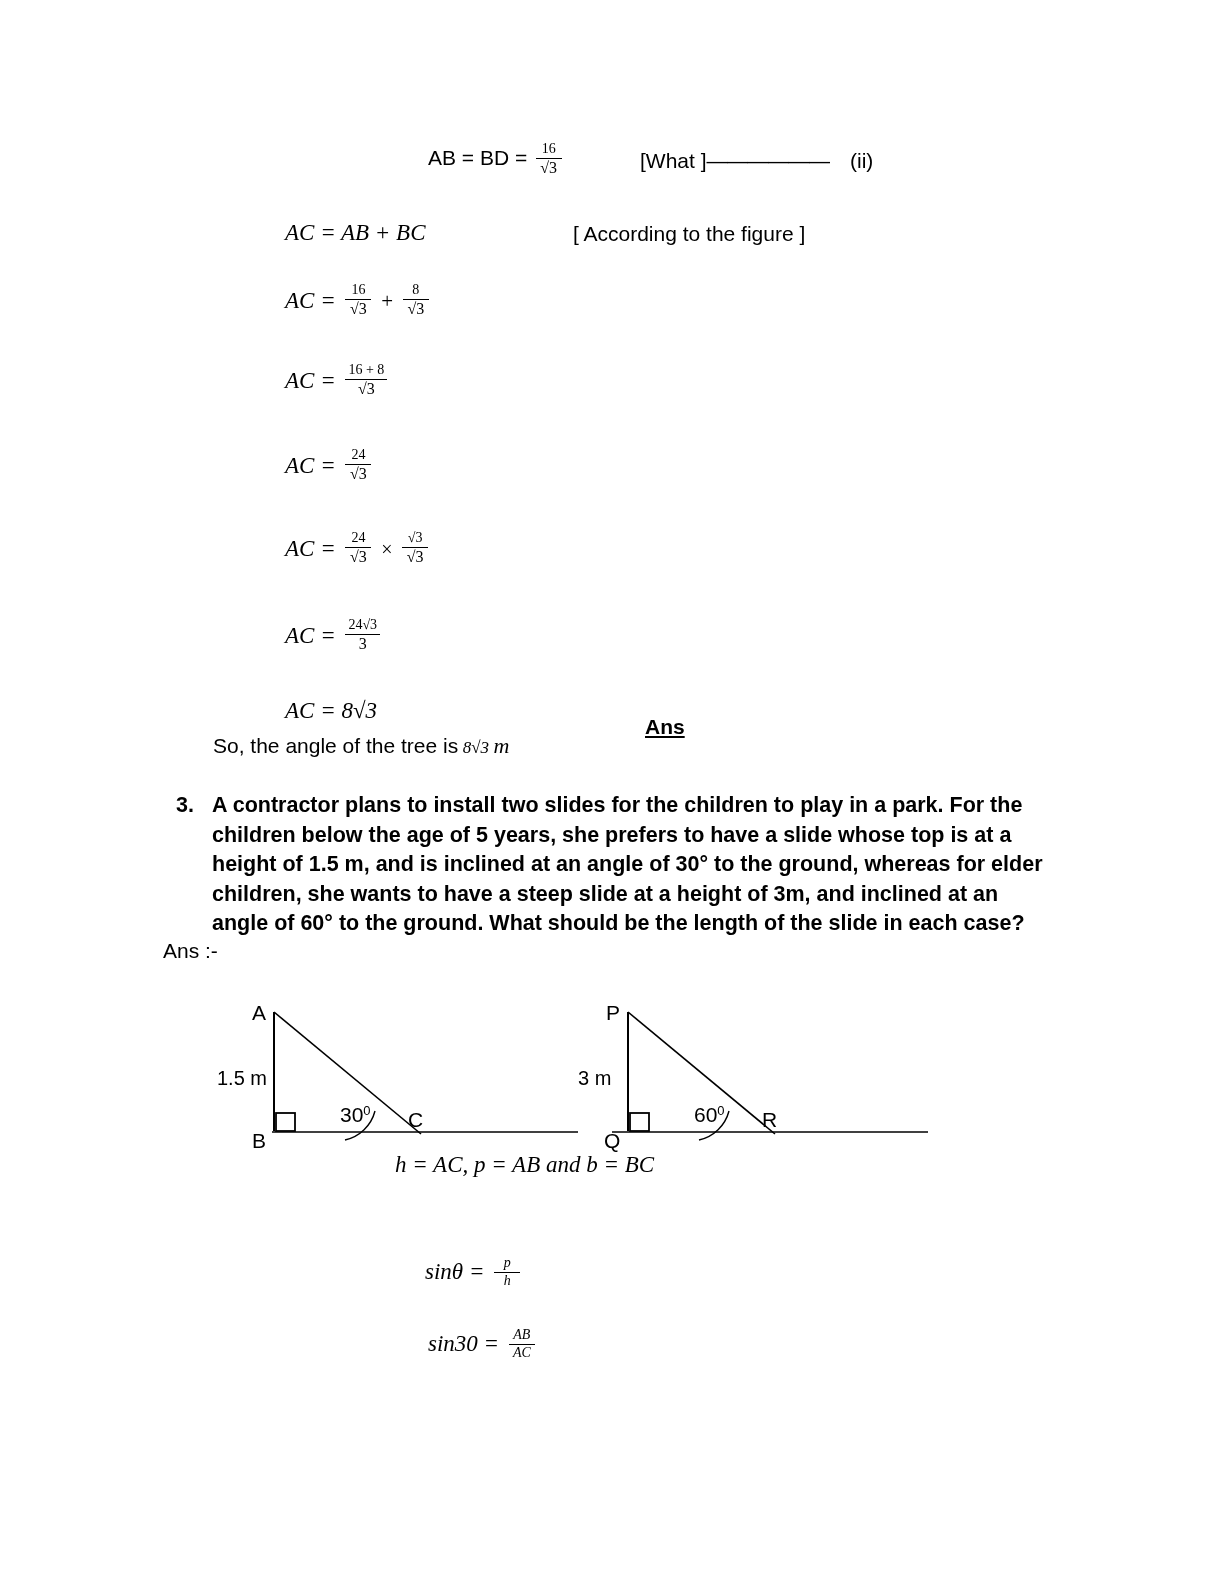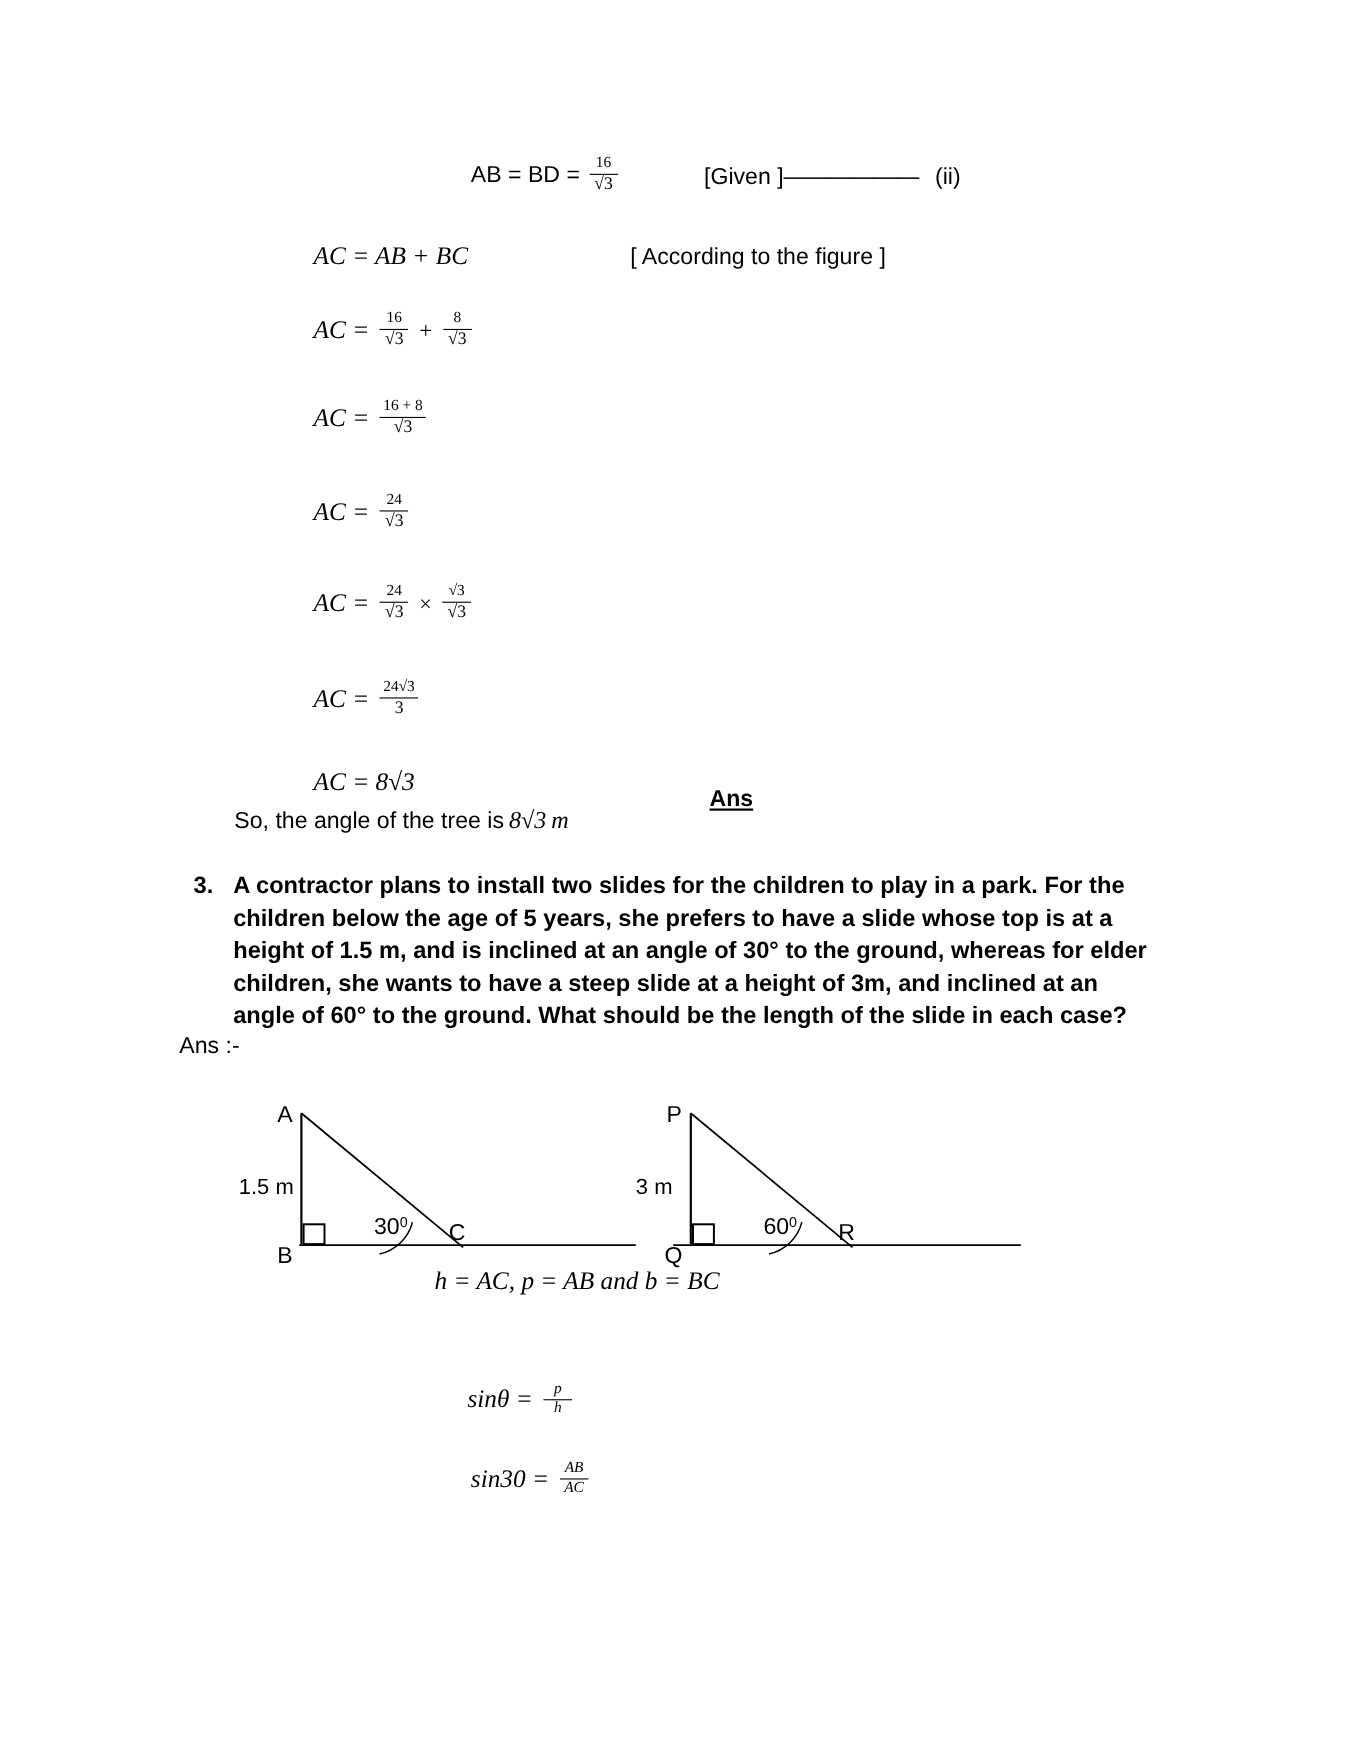--- a/index.html
+++ b/index.html
@@ -115,21 +115,21 @@
   <div class="eqline" style="left:428px; top:144px;">
     <span class="txt-sans">AB = BD =</span>
     <span class="frac">
       <span class="num">16</span>
       <span class="bar"></span>
       <span class="den">√3</span>
     </span>
   </div>
 
   <div class="eqline txt-sans" style="left:640px; top:148px;">
-    <span>[Given ]</span><span class="dashline">——————</span>
+    <span>[What ]</span><span class="dashline">——————</span>
   </div>
 
   <div class="eqline txt-sans" style="left:850px; top:148px;">(ii)</div>
 
   <div class="eqline math" style="left:285px; top:220px;">AC = AB + BC</div>
 
   <div class="eqline txt-sans" style="left:573px; top:221px;">[ According to the figure ]</div>
 
   <div class="eqline math" style="left:285px; top:285px;">
     <span>AC =</span>
@@ -185,21 +185,21 @@
       <span class="num">24√3</span>
       <span class="bar"></span>
       <span class="den">3</span>
     </span>
   </div>
 
   <div class="eqline math" style="left:285px; top:698px;">AC = 8√3</div>
 
   <div class="eqline" style="left:213px; top:733px;">
     <span class="txt-sans">So, the angle of the tree is</span>
-    <span class="math" style="font-size:22px;">8√3</span>
+    <span class="math" style="font-size:17px;">8√3</span>
     <span class="math" style="font-size:22px;">m</span>
   </div>
   <div class="eqline txt-sans ans-underline" style="left:645px; top:714px;">Ans</div>
 
   <div class="abs" style="left:176px; top:791px; width:880px; display:flex;">
     <div class="bold-q" style="width:36px; flex:none;">3.</div>
     <div class="bold-q" style="width:844px; text-align:left;">A contractor plans to install two slides for the children to play in a park. For the children below the age of 5 years, she prefers to have a slide whose top is at a height of 1.5 m, and is inclined at an angle of 30° to the ground, whereas for elder children, she wants to have a steep slide at a height of 3m, and inclined at an angle of 60° to the ground. What should be the length of the slide in each case?</div>
   </div>
 
   <div class="eqline txt-sans" style="left:163px; top:938px;">Ans :-</div>

